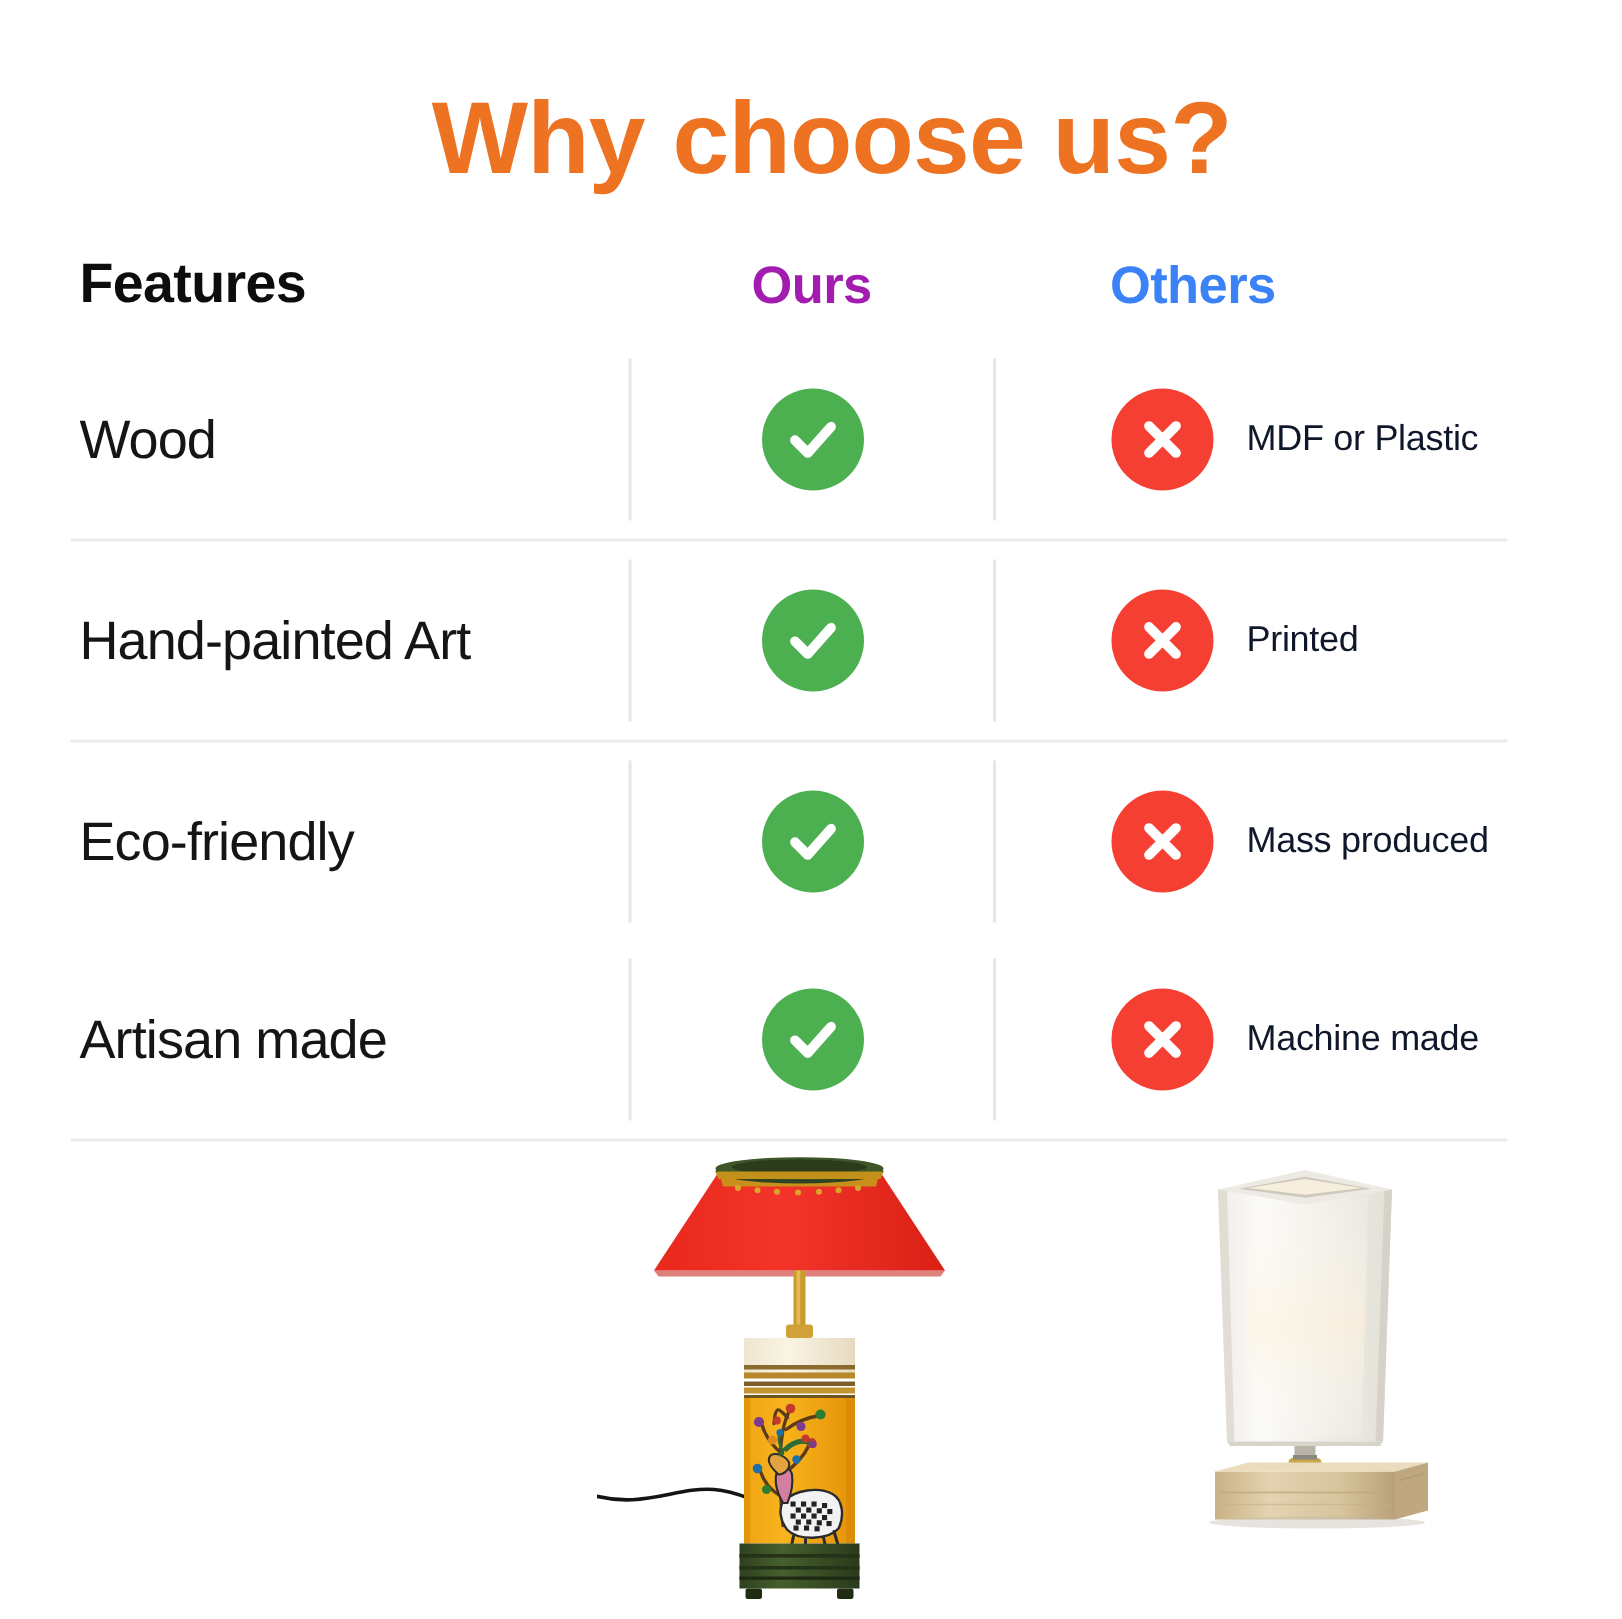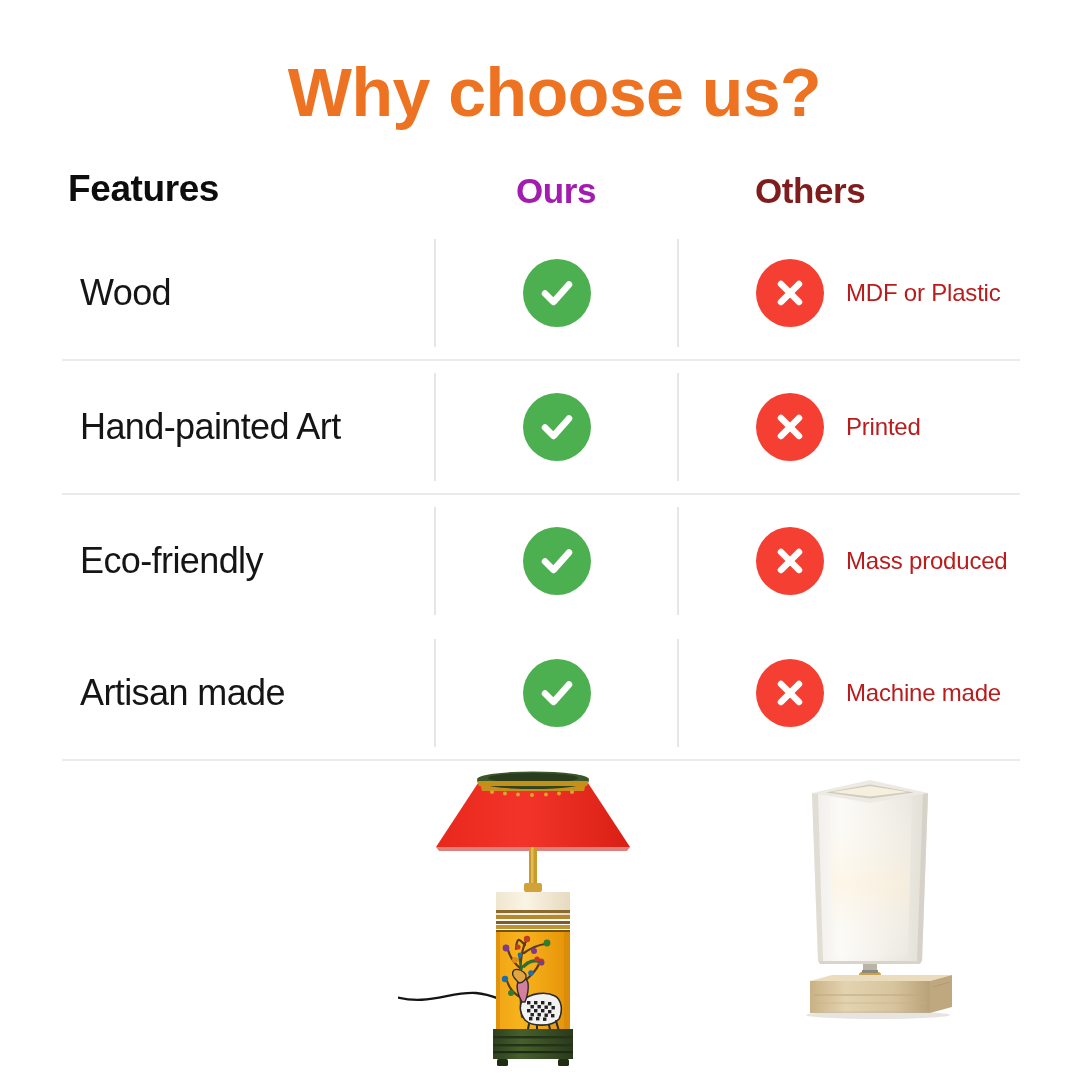--- a/index.html
+++ b/index.html
@@ -31,21 +31,21 @@
     letter-spacing: -0.5px;
     color: #ED7221;
     line-height: 1.0;
     margin-left: 14px;
   }
 
   
   .table {
     position: absolute;
     top: 165px;
-    left: 62px;
+    left: 47px;
     width: 958px;
   }
 
   .head-row {
     position: relative;
     height: 62px;
   }
   .head-features {
     position: absolute;
     left: 6px;
@@ -65,42 +65,41 @@
     font-weight: 700;
     color: #a21caf;
     letter-spacing: -0.4px;
   }
   .head-others {
     position: absolute;
     left: 693px;
     top: 6px;
     font-size: 35px;
     font-weight: 700;
-    color: #7f1d1d;
+    color: #3b82f6;
     letter-spacing: -0.4px;
   }
 
   .row {
     position: relative;
     height: 132px;
     border-bottom: 2px solid #ebebeb;
   }
   .row.last { border-bottom: none; }
 
   .feature-label {
     position: absolute;
     left: 6px;
     top: 50%;
     transform: translateY(-50%);
     font-size: 36px;
     font-weight: 300;
     color: #151515;
     letter-spacing: -0.6px;
     white-space: nowrap;
-    margin-left: 12px;
   }
 
   .vdiv {
     position: absolute;
     top: 12px;
     width: 2px;
     height: 108px;
     background: #e6e6e6;
   }
   .vdiv.a { left: 372px; }
@@ -128,21 +127,21 @@
   }
   .mark svg { display: block; }
 
   .other-text {
     position: absolute;
     left: 784px;
     top: 50%;
     transform: translateY(-50%);
     font-size: 24px;
     font-weight: 400;
-    color: #b91c1c;
+    color: #0f172a;
     letter-spacing: -0.2px;
     white-space: nowrap;
   }
 
   
   .lamp-zone {
     position: absolute;
     left: 0;
     top: 755px;
     width: 1081px;

